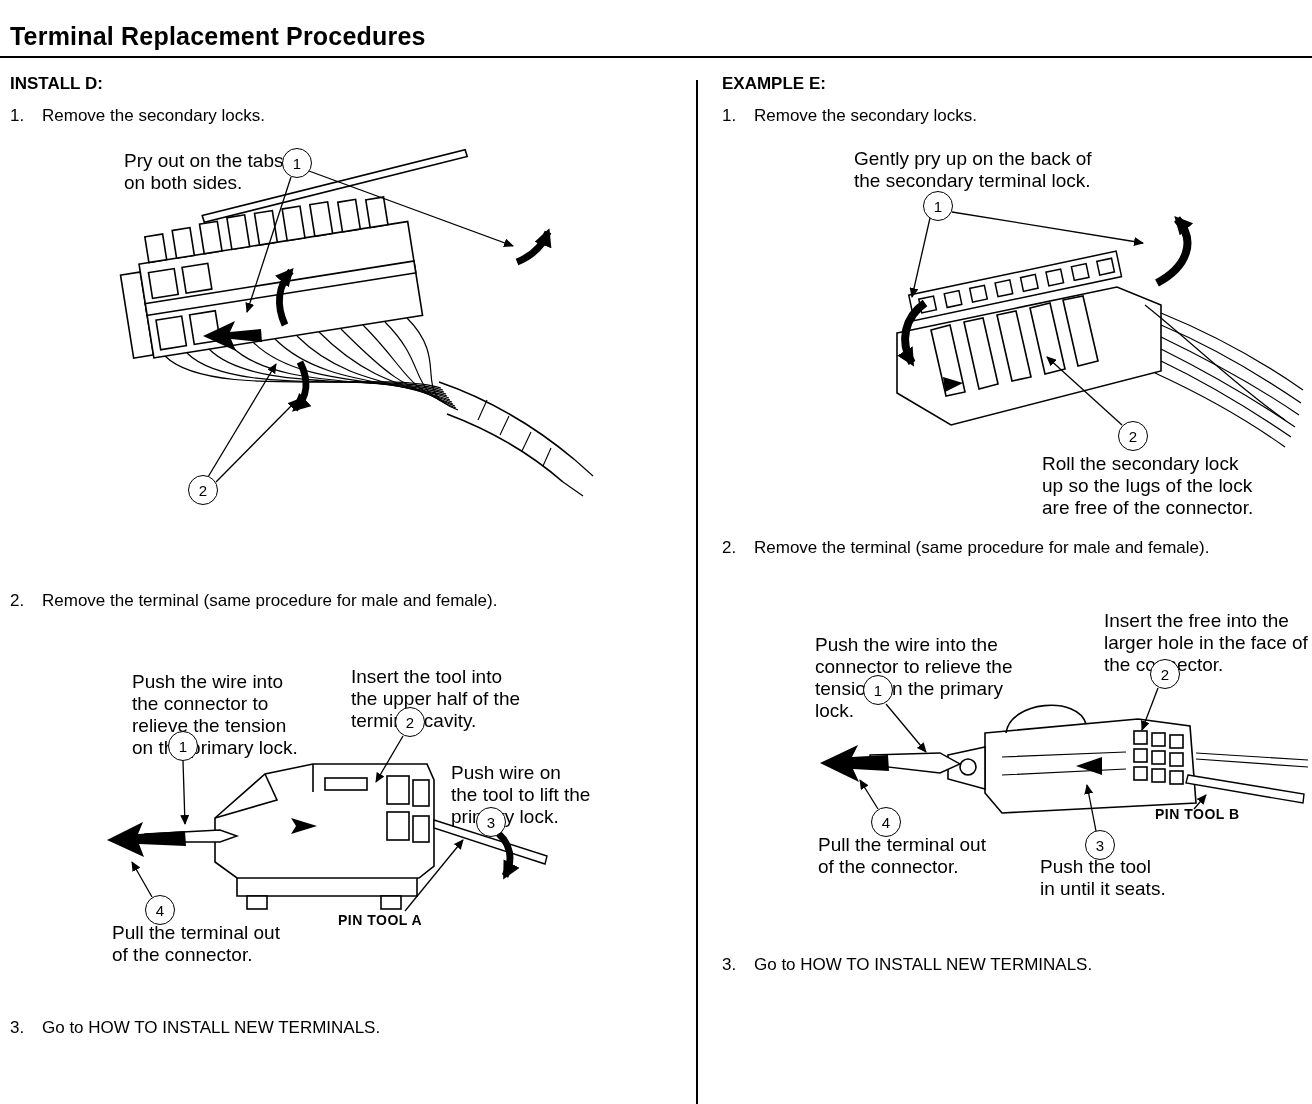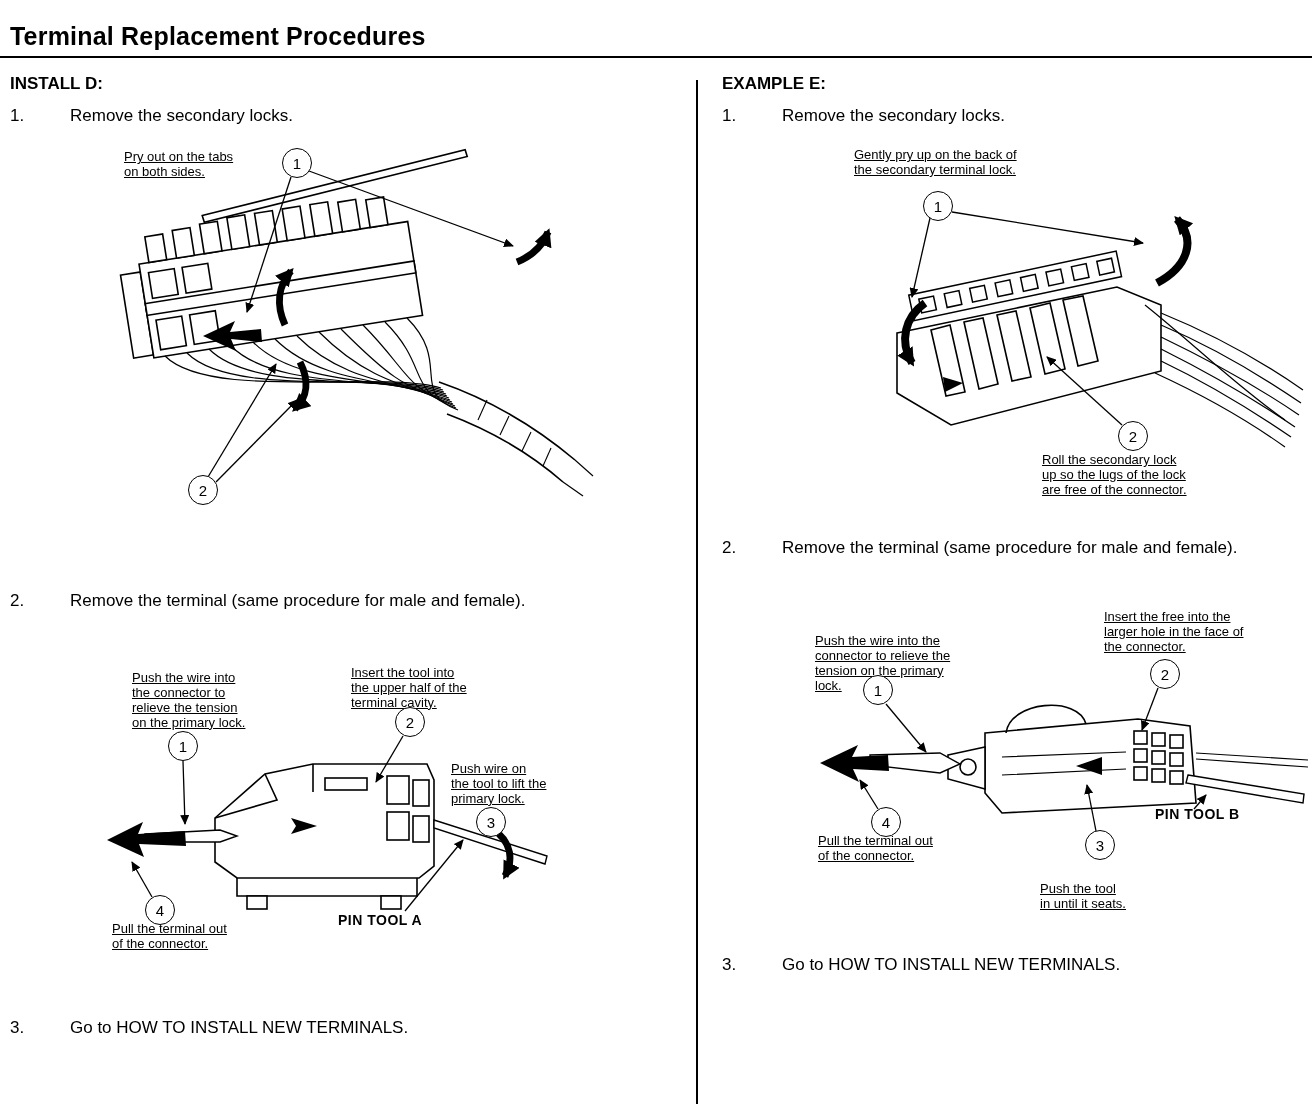--- a/index.html
+++ b/index.html
@@ -7,23 +7,23 @@
   body { font-family:"Liberation Sans", sans-serif; color:#000; }
   .page { position:relative; width:1312px; height:1104px; background:#fff; overflow:hidden; }
 
   .title { position:absolute; left:10px; top:2px; font-size:25px; font-weight:bold; letter-spacing:0.2px; z-index:4;margin-top:20px; }
   .title-rule { position:absolute; left:0; top:56px; width:1312px; height:2px; background:#000; z-index:4; }
   .vdivider { position:absolute; left:696px; top:80px; width:2px; height:1024px; background:#000; z-index:4; }
 
   .ex-heading { position:absolute; font-size:17px; font-weight:bold; z-index:3; }
   .step { position:absolute; display:flex; font-size:17px; z-index:3; }
   .step-num { flex:0 0 32px; }
-  .step-text { flex:1;margin-left:28px; }
-
-  .callout { position:absolute; font-size:13px; line-height:1.15; white-space:pre-line; z-index:3;text-decoration:underline; }
+  .step-text { flex:1; }
+
+  .callout { position:absolute; font-size:19px; line-height:1.15; white-space:pre-line; z-index:3; }
   .co-circle { position:absolute; width:30px; height:30px; border:1.6px solid #000; border-radius:50%;
                background:#fff; display:flex; align-items:center; justify-content:center;
                font-size:15px; z-index:3; }
   .tool-label { position:absolute; font-size:14px; font-weight:bold; letter-spacing:0.5px; z-index:3; }
   .fig { position:absolute; z-index:1; }
 </style>
 </head>
 <body>
 
 <div class="page">
@@ -310,21 +310,21 @@
   </div>
   <div class="co-circle" style="left:871px;top:807px">
     <span>4</span>
   </div>
   <div class="callout" style="left:818px;top:834px">Pull the terminal out
 of the connector.</div>
   <div class="tool-label" style="left:1155px;top:806px">PIN TOOL B</div>
   <div class="co-circle" style="left:1085px;top:830px">
     <span>3</span>
   </div>
-  <div class="callout" style="left:1040px;top:882px">Push the tool
+  <div class="callout" style="left:1040px;top:856px">Push the tool
 in until it seats.</div>
 
   <div class="step" style="left:722px;top:955px;width:585px">
     <span class="step-num">3.</span>
     <span class="step-text">Go to HOW TO INSTALL NEW TERMINALS.</span>
   </div>
 
 </div>
 
 </body></html>

